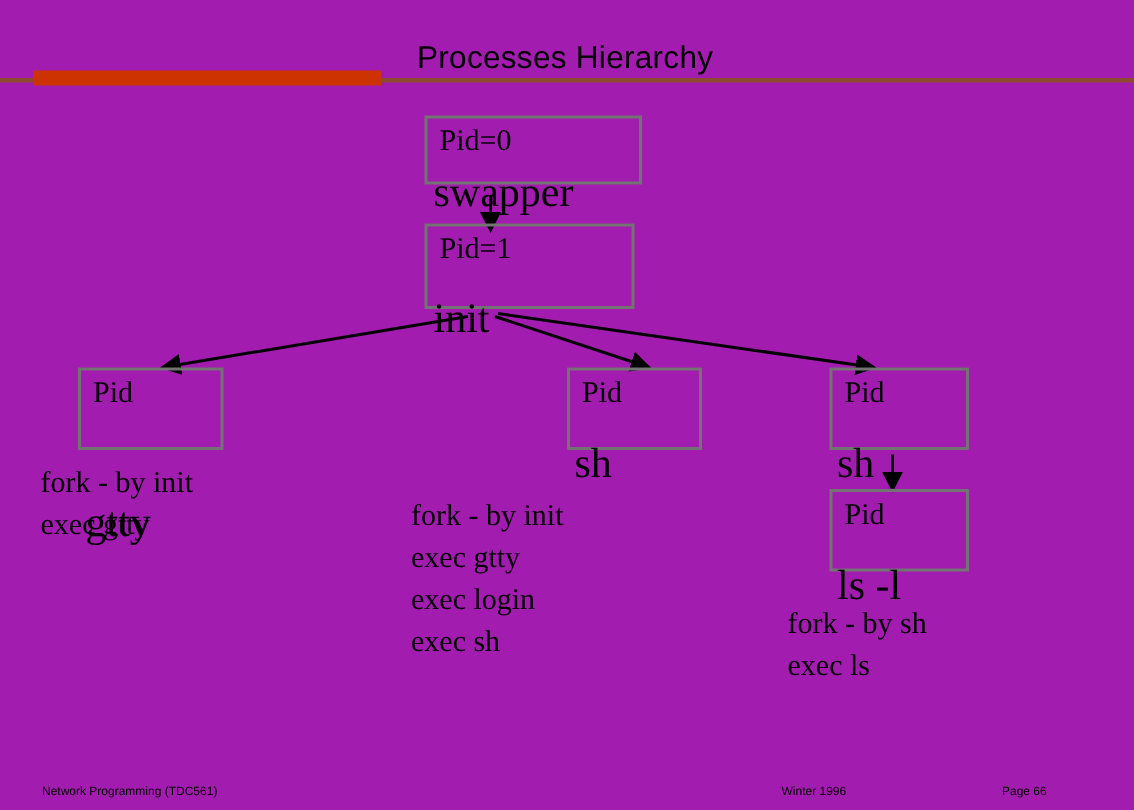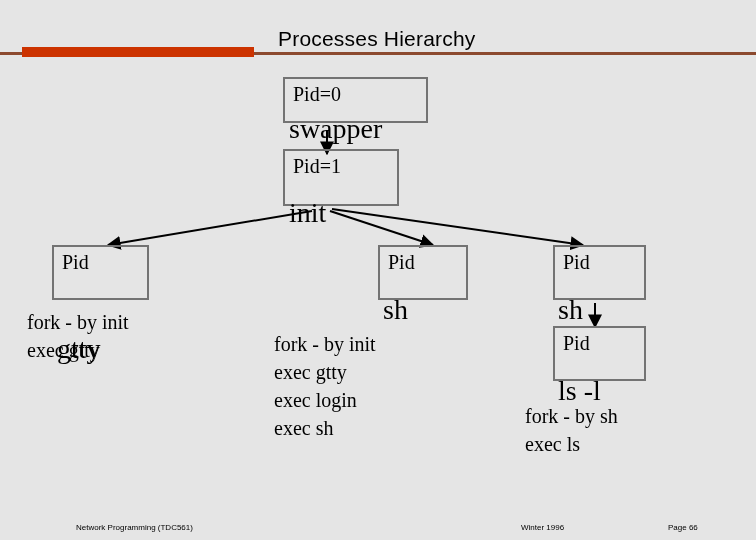--- a/index.html
+++ b/index.html
@@ -4,21 +4,21 @@
 <style>
   html, body {
     margin: 0;
     padding: 0;
     background: #ffffff;
   }
   #slide {
     position: relative;
     width: 756px;
     height: 540px;
-    background: #e5e5e5;
+    background: #a21caf;
     overflow: hidden;
     font-family: "Liberation Serif", "DejaVu Serif", serif;
   }
 
   
   .slide-title {
     position: absolute;
     left: 278px;
     top: 27px;
     font-family: "Liberation Sans", "DejaVu Sans", sans-serif;
@@ -87,21 +87,21 @@
   }
 
   
   .footer-text {
     position: absolute;
     font-family: "Liberation Sans", "DejaVu Sans", sans-serif;
     font-size: 8px;
     color: #000000;
     white-space: nowrap;
   }
-  #footer-left  { left: 28px;  top: 523px; margin-left: 48px; }
+  #footer-left  { left: 28px;  top: 523px; }
   #footer-mid   { left: 521px; top: 523px; }
   #footer-right { left: 668px; top: 523px; text-align: center; }
 </style>
 </head>
 <body>
 
 <div id="slide">
 
   <div class="slide-title">Processes Hierarchy</div>
   <div class="rule-thin"></div>
@@ -123,21 +123,21 @@
     <line x1="332" y1="209" x2="583" y2="245" stroke="#000000" stroke-width="2" marker-end="url(#ah)"></line>
 
     <line x1="595" y1="303" x2="595" y2="327" stroke="#000000" stroke-width="2" marker-end="url(#ah)"></line>
   </svg>
 
   <div class="pbox" style="left:283px; top:77px; width:145px; height:46px;">
     <span class="pbox-label">Pid=0</span>
   </div>
   <div class="caption" style="left:289px; top:113px;">swapper</div>
 
-  <div class="pbox" style="left:283px; top:149px; width:116px; height:57px;">
+  <div class="pbox" style="left:283px; top:149px; width:140px; height:57px;">
     <span class="pbox-label">Pid=1</span>
   </div>
   <div class="caption" style="left:289px; top:197px;">init</div>
 
   <div class="pbox" style="left:52px; top:245px; width:97px; height:55px;">
     <span class="pbox-label">Pid</span>
   </div>
   <div class="caption" style="left:57px; top:294px;margin-top:39px;">gtty</div>
   <div class="note" style="left:27px; top:308px;">fork - by init
 exec gtty</div>

